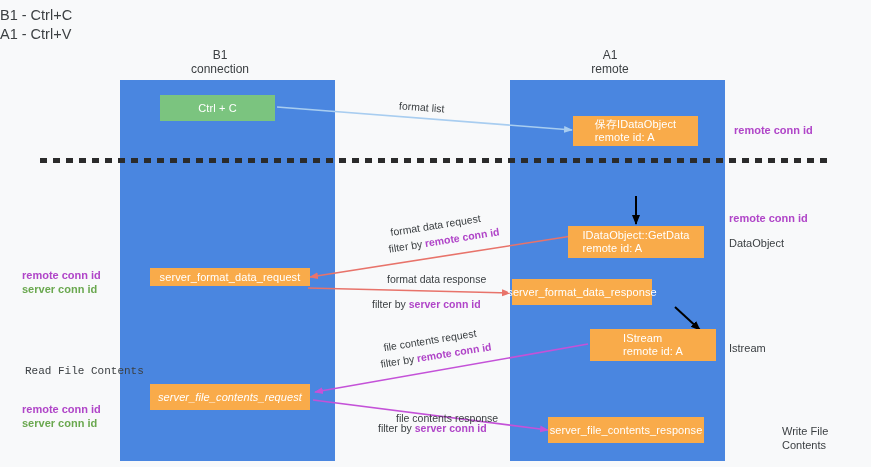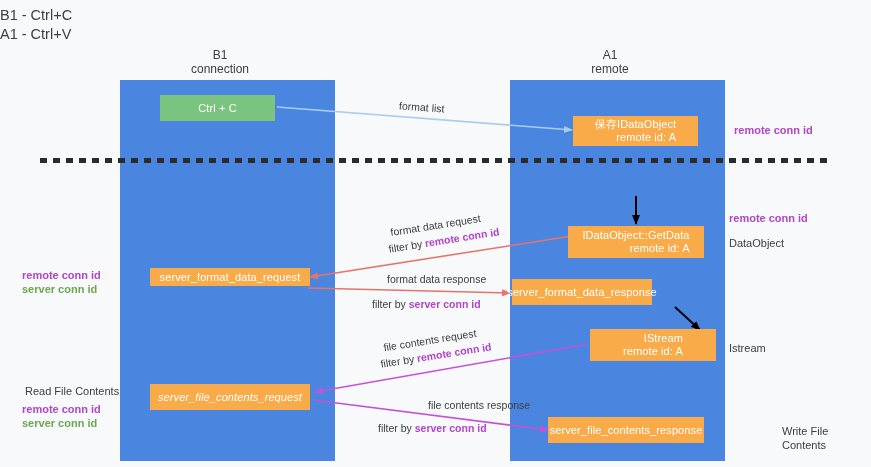--- a/index.html
+++ b/index.html
@@ -43,21 +43,21 @@
     background: #4a86e0;
   }
 
   
   .box {
     position: absolute;
     box-sizing: border-box;
     display: flex;
     align-items: center;
     justify-content: center;
-    text-align: right;
+    text-align: left;
     color: #ffffff;
     font-size: 11px;
     line-height: 13px;
     white-space: pre-line;
     letter-spacing: .1px;
   }
   .box.green  { background: #7bc47f; }
   .box.orange { background: #f9ab4a; }
 
   
@@ -180,27 +180,27 @@
 
   <div class="arrow-label" style="left:390px; top:219px; transform:rotate(-9deg);">format data request</div>
   <div class="arrow-label" style="left:388px; top:234px; transform:rotate(-9deg);"><span>filter by </span><b class="c-remote">remote conn id</b></div>
 
   <div class="arrow-label" style="left:387px; top:273px;">format data response</div>
   <div class="arrow-label" style="left:372px; top:298px;"><span>filter by </span><b class="c-remote">server conn id</b></div>
 
   <div class="arrow-label" style="left:383px; top:334px; transform:rotate(-9deg);">file contents request</div>
   <div class="arrow-label" style="left:380px; top:349px; transform:rotate(-9deg);"><span>filter by </span><b class="c-remote">remote conn id</b></div>
 
-  <div class="arrow-label" style="left:396px; top:399px;margin-left:32px;">file contents response</div>
+  <div class="arrow-label" style="left:396px; top:412px;">file contents response</div>
   <div class="arrow-label" style="left:378px; top:422px;"><span>filter by </span><b class="c-remote">server conn id</b></div>
 
   <div class="conn-label c-remote" style="left:22px; top:268px;">remote conn id</div>
   <div class="conn-label c-server" style="left:22px; top:282px;">server conn id</div>
 
-  <div class="side-label" style="left:25px; top:384px;">Read File Contents</div>
+  <div class="side-label" style="left:25px; top:364px;font-family:Liberation Mono, monospace;">Read File Contents</div>
   <div class="conn-label c-remote" style="left:22px; top:402px;">remote conn id</div>
   <div class="conn-label c-server" style="left:22px; top:416px;">server conn id</div>
 
   <div class="conn-label c-remote" style="left:734px; top:123px;">remote conn id</div>
   <div class="conn-label c-remote" style="left:729px; top:211px;">remote conn id</div>
   <div class="side-label" style="left:729px; top:236px;">DataObject</div>
   <div class="side-label" style="left:729px; top:341px;">Istream</div>
   <div class="side-label" style="left:734px; top:424px;margin-left:48px;">Write File Contents</div>
 
 </div>

